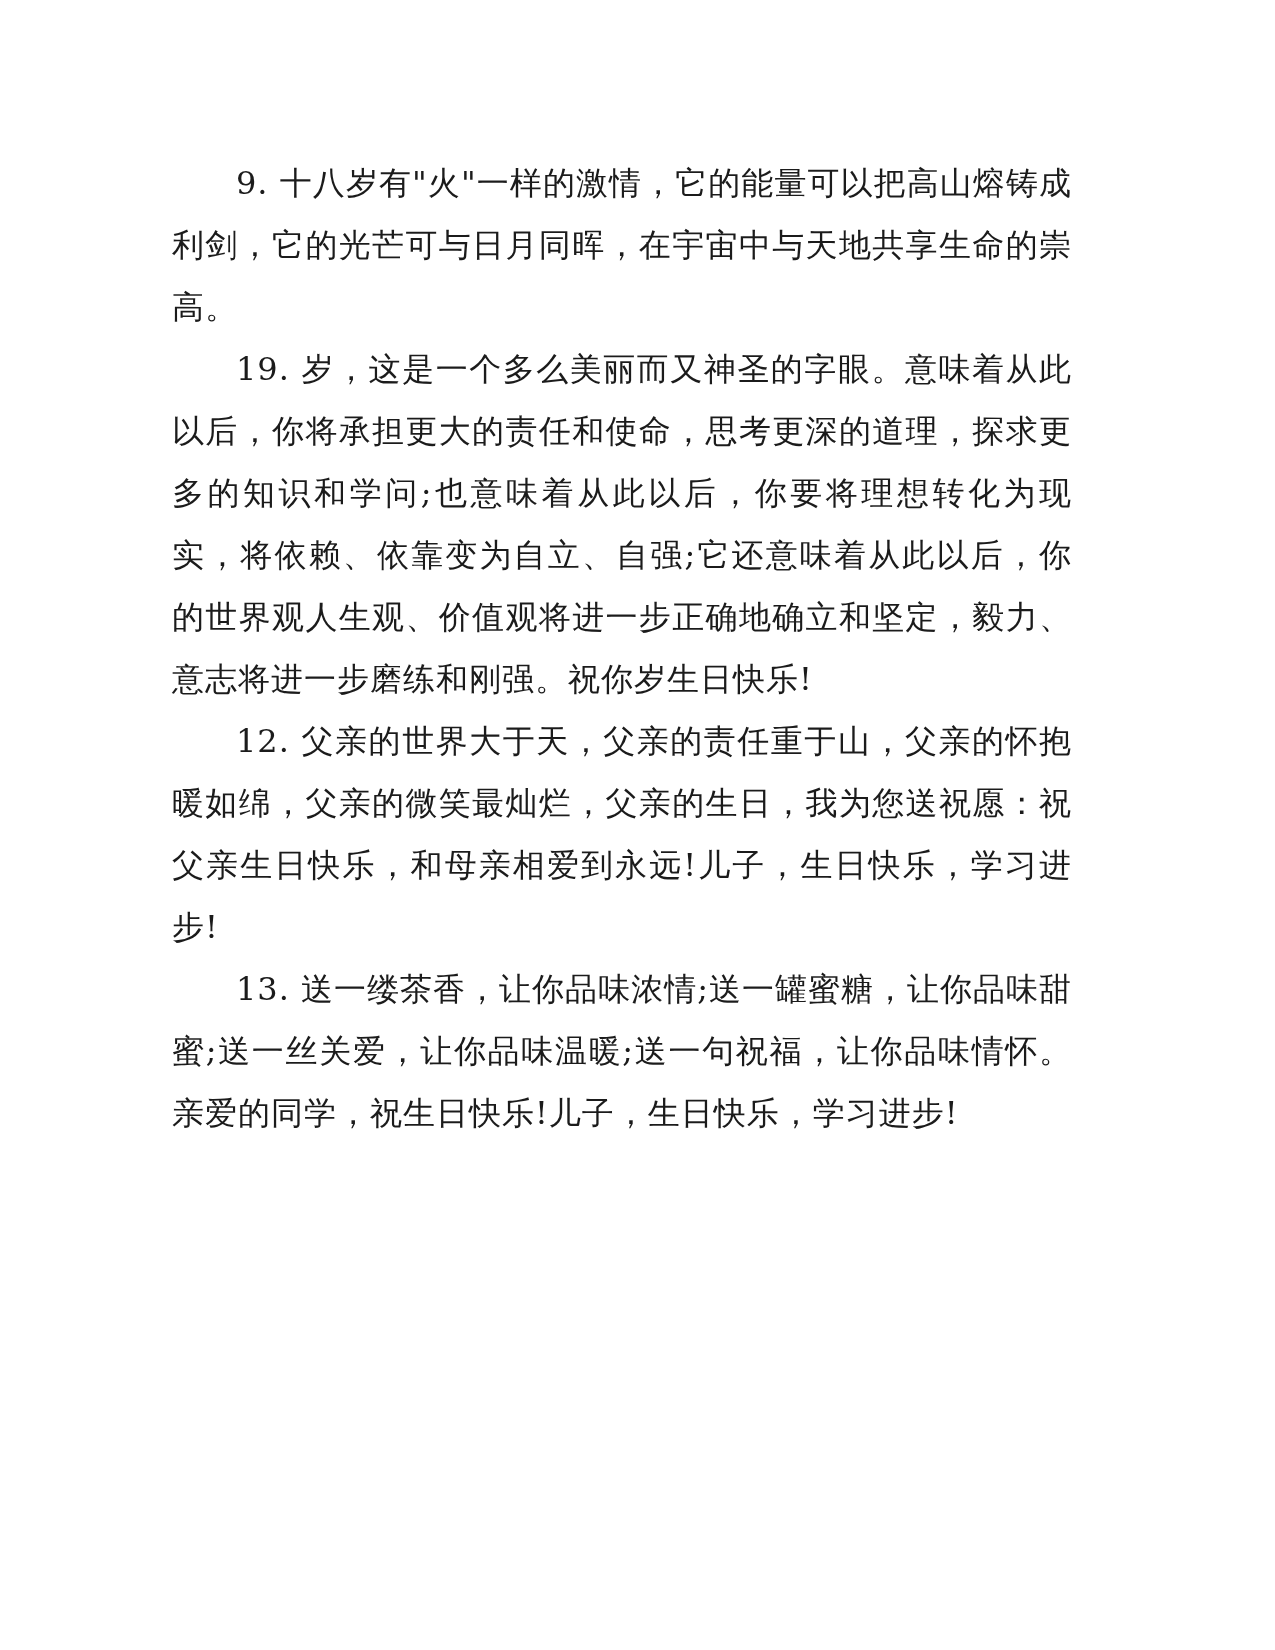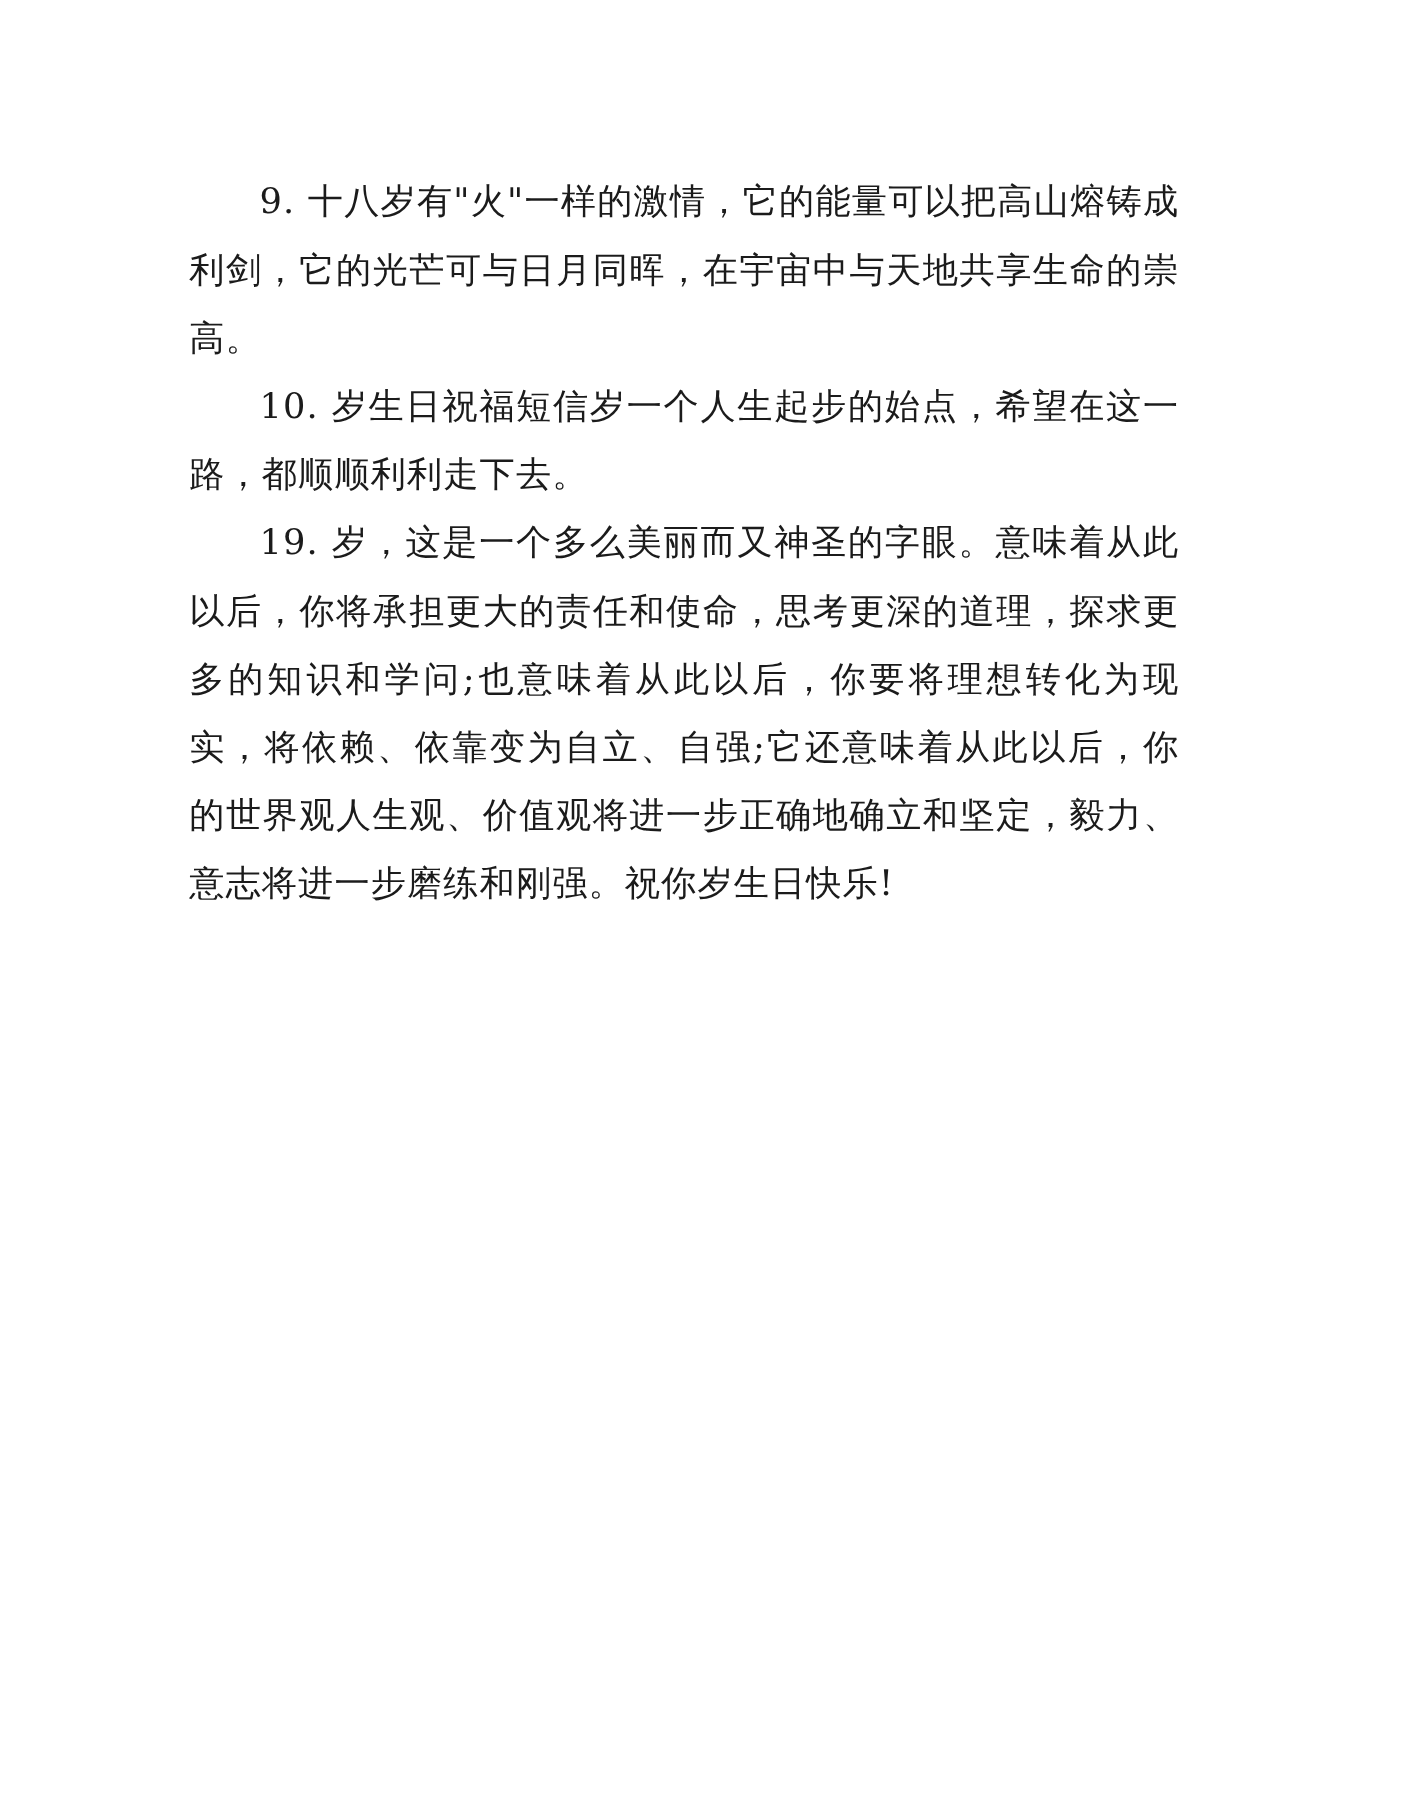--- a/index.html
+++ b/index.html
@@ -34,16 +34,17 @@
     text-indent: 2em;
     word-break: break-all;
   }
 </style>
 </head>
 <body>
 
 <div class="page">
   <div class="doc-content">
     <p class="para">9. 十八岁有"火"一样的激情，它的能量可以把高山熔铸成利剑，它的光芒可与日月同晖，在宇宙中与天地共享生命的崇高。</p>
-    <p class="para">10. 岁生日祝福短信岁一个人生起步的始点，希望在这一路，都顺顺利利走下去。</p>
     <p class="para">19. 岁，这是一个多么美丽而又神圣的字眼。意味着从此以后，你将承担更大的责任和使命，思考更深的道理，探求更多的知识和学问;也意味着从此以后，你要将理想转化为现实，将依赖、依靠变为自立、自强;它还意味着从此以后，你的世界观人生观、价值观将进一步正确地确立和坚定，毅力、意志将进一步磨练和刚强。祝你岁生日快乐!</p>
+    <p class="para">12. 父亲的世界大于天，父亲的责任重于山，父亲的怀抱暖如绵，父亲的微笑最灿烂，父亲的生日，我为您送祝愿：祝父亲生日快乐，和母亲相爱到永远!儿子，生日快乐，学习进步!</p>
+    <p class="para">13. 送一缕茶香，让你品味浓情;送一罐蜜糖，让你品味甜蜜;送一丝关爱，让你品味温暖;送一句祝福，让你品味情怀。亲爱的同学，祝生日快乐!儿子，生日快乐，学习进步!</p>
   </div>
 </div>
 
 </body></html>

